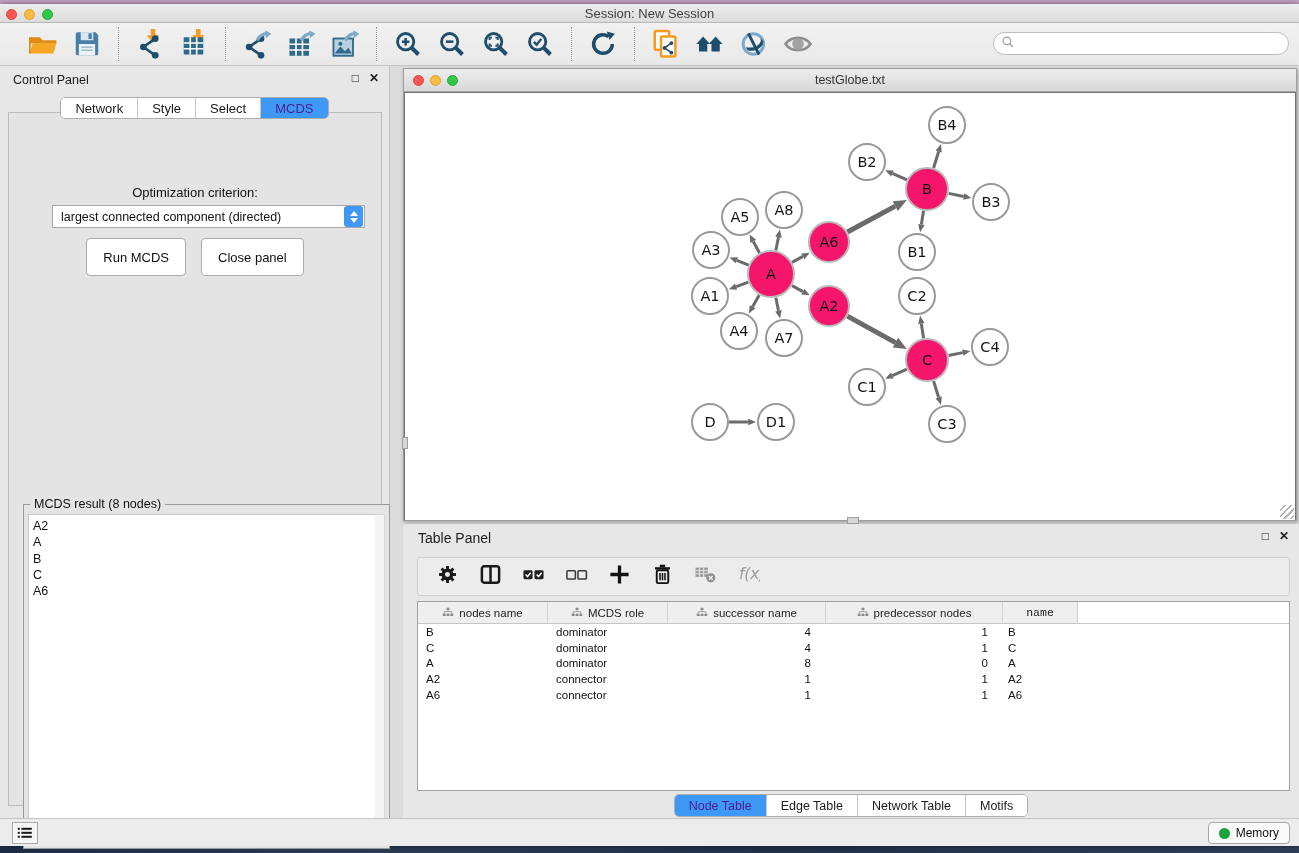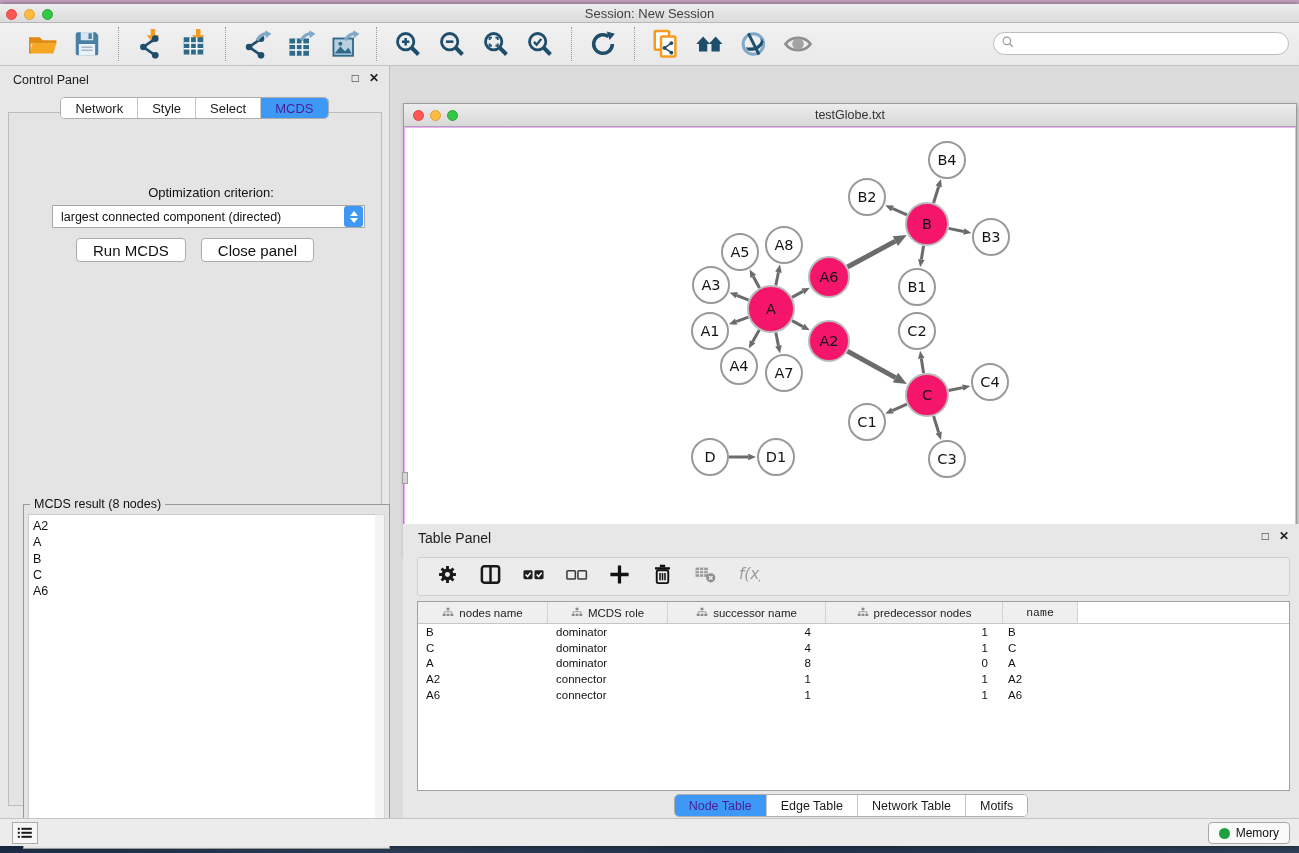--- a/index.html
+++ b/index.html
@@ -47,43 +47,43 @@
   .panel-icons { position:absolute; right:10px; top:6px; display:flex; gap:10px; }
   .panel-icon { font-size:12px; color:#222; font-weight:bold; line-height:13px; cursor:default; }
   .cp-inner { position:absolute; left:8px; top:46px; width:374px; height:694px;
      background:#e4e4e4; border:1px solid #bcbcbc; }
   .tabs-row { position:absolute; left:0; top:31px; width:100%; display:flex; justify-content:center; z-index:3; }
   .seg { display:flex; border:1px solid #adadad; border-radius:5px; overflow:hidden; background:#fff; height:22px; }
   .seg-tab { padding:0 14px; font-size:13px; color:#1a1a1a; background:#fff; display:flex;
      align-items:center; border-right:1px solid #c6c6c6; cursor:default; }
   .seg-tab:last-child { border-right:none; }
   .seg-tab.sel { background:var(--accent,#3d99f5); color:#4c1d95; }
-  .opt-label { position:absolute; left:16px; top:72px; width:100%; text-align:center; font-size:13px; color:#111; }
+  .opt-label { position:absolute; left:0; top:72px; width:100%; text-align:center; font-size:13px; color:#111; }
   .combo { position:absolute; left:43px; top:92px; width:313px; height:23px; background:#fff;
      border:1px solid #a9a9a9; border-radius:0; display:flex; align-items:center; }
   .combo .combo-text { flex:1; font-size:12.5px; color:#111; padding-left:8px; white-space:nowrap; overflow:hidden; }
   .combo .stepper { width:19px; height:21px; background:var(--accent,#3d99f5); border-radius:3px;
      margin-right:1px; display:flex; flex-direction:column; align-items:center; justify-content:center; gap:2px; }
   .stepper .up { width:0; height:0; border-left:4px solid transparent; border-right:4px solid transparent; border-bottom:5px solid #fff; }
   .stepper .down { width:0; height:0; border-left:4px solid transparent; border-right:4px solid transparent; border-top:5px solid #fff; }
   .btn-row { position:absolute; left:0; top:125px; width:100%; display:flex; justify-content:center; gap:15px; }
-  .push-btn { height:24px; padding:0 16px; background:#fff; border:1px solid #ababab; border-radius:4px;
-     font-size:15px; color:#111; display:flex; align-items:center; cursor:default; }
+  .push-btn { height:38px; padding:0 16px; background:#fff; border:1px solid #ababab; border-radius:4px;
+     font-size:13px; color:#111; display:flex; align-items:center; cursor:default; }
   .result-box { position:absolute; left:14px; top:391px; width:367px; height:345px;
      border:1px solid #9a9a9a; background:#e4e4e4; }
   .result-title { position:absolute; left:6px; top:-8px; background:#e4e4e4; padding:0 4px;
      font-size:12.5px; color:#111; }
   .result-list { position:absolute; left:4px; top:9px; width:349px; height:330px; background:#fff;
      border:1px solid #c9c9c9; font-size:12.5px; color:#111; padding:3px 0 0 4px; line-height:16.3px; }
   .result-scroll { position:absolute; right:4px; top:9px; width:10px; height:330px; background:#f4f4f4;
      border:1px solid #d8d8d8; border-left:none; }
 
   
   .net-window { position:absolute; left:403px; top:2px; width:894px; height:453px;
-     background:#f0abfc; border:1px solid #9c9c9c; box-shadow:1px 2px 4px rgba(0,0,0,.25);margin-top:35px; }
+     background:#737373; border:1px solid #9c9c9c; box-shadow:1px 2px 4px rgba(0,0,0,.25); }
   .net-titlebar { position:absolute; left:0; top:0; width:100%; height:23px;
      background:linear-gradient(#ededed,#d8d8d8); border-bottom:1px solid #a8a8a8; }
   .net-titlebar .title { position:absolute; left:0; right:0; top:4px; text-align:center; font-size:12.5px; color:#333; }
   .net-lights { position:absolute; left:9px; top:6px; display:flex; gap:6px; }
   .net-lights .light { width:11px; height:11px; }
   .net-canvas { position:absolute; left:1px; top:24px; width:890px; height:427px; background:#fff; }
   .resize-corner { position:absolute; right:1px; bottom:1px; width:14px; height:14px;
      background:repeating-linear-gradient(135deg, transparent 0 3px, #b5b5b5 3px 4.5px); }
   .edge-grip-left { position:absolute; left:-2px; top:368px; width:6px; height:12px;
      background:#d6d6d6; border:1px solid #9f9f9f; }

